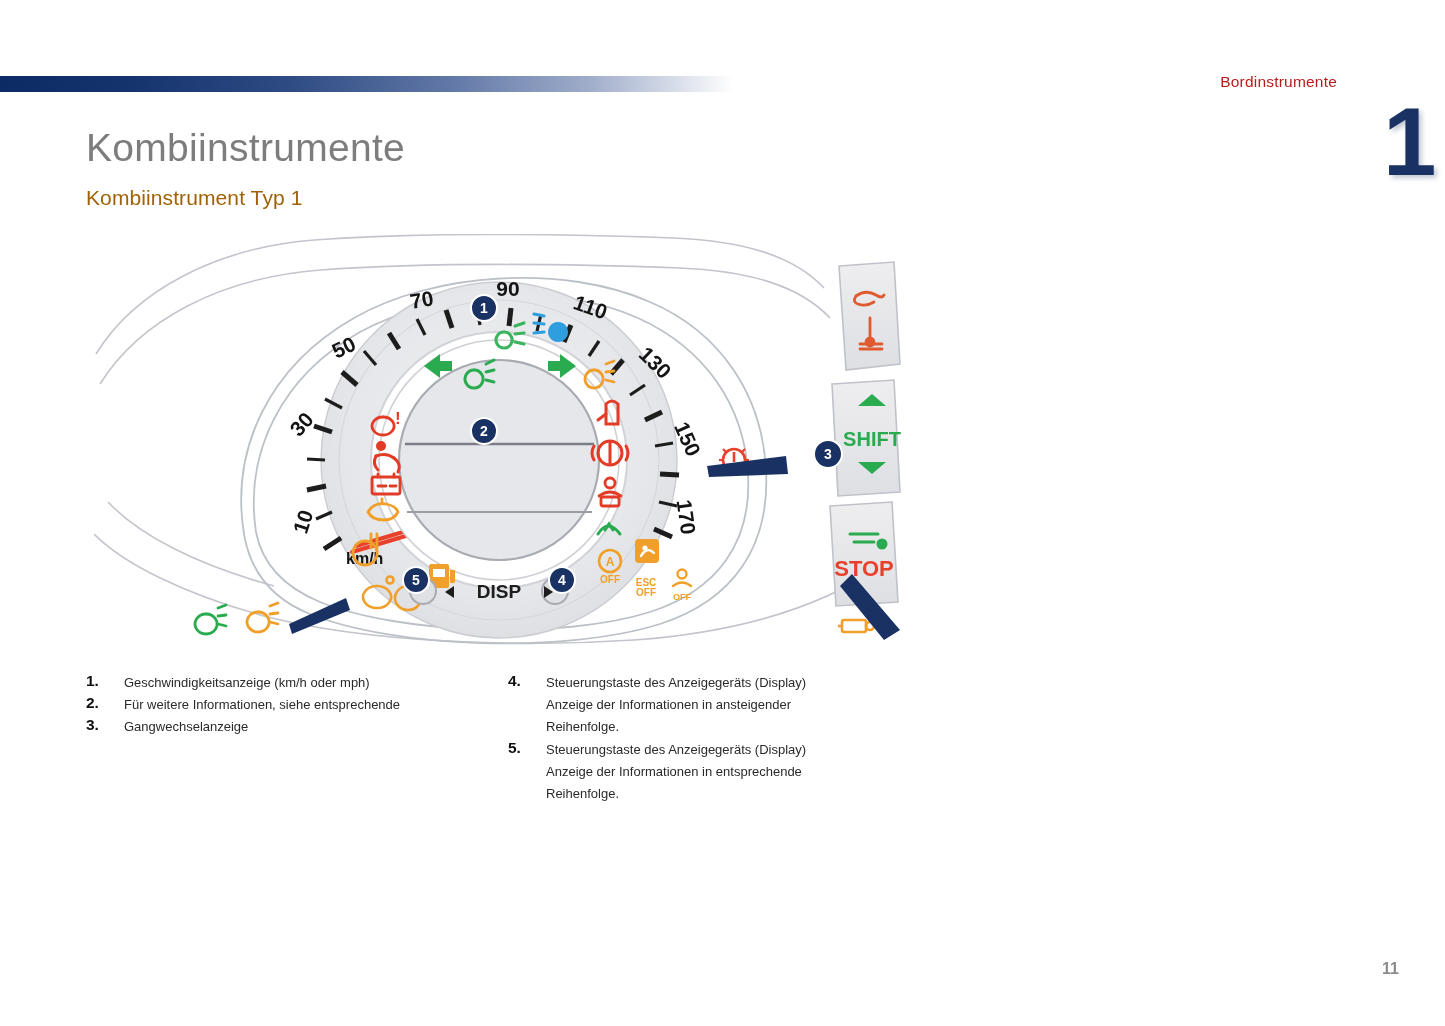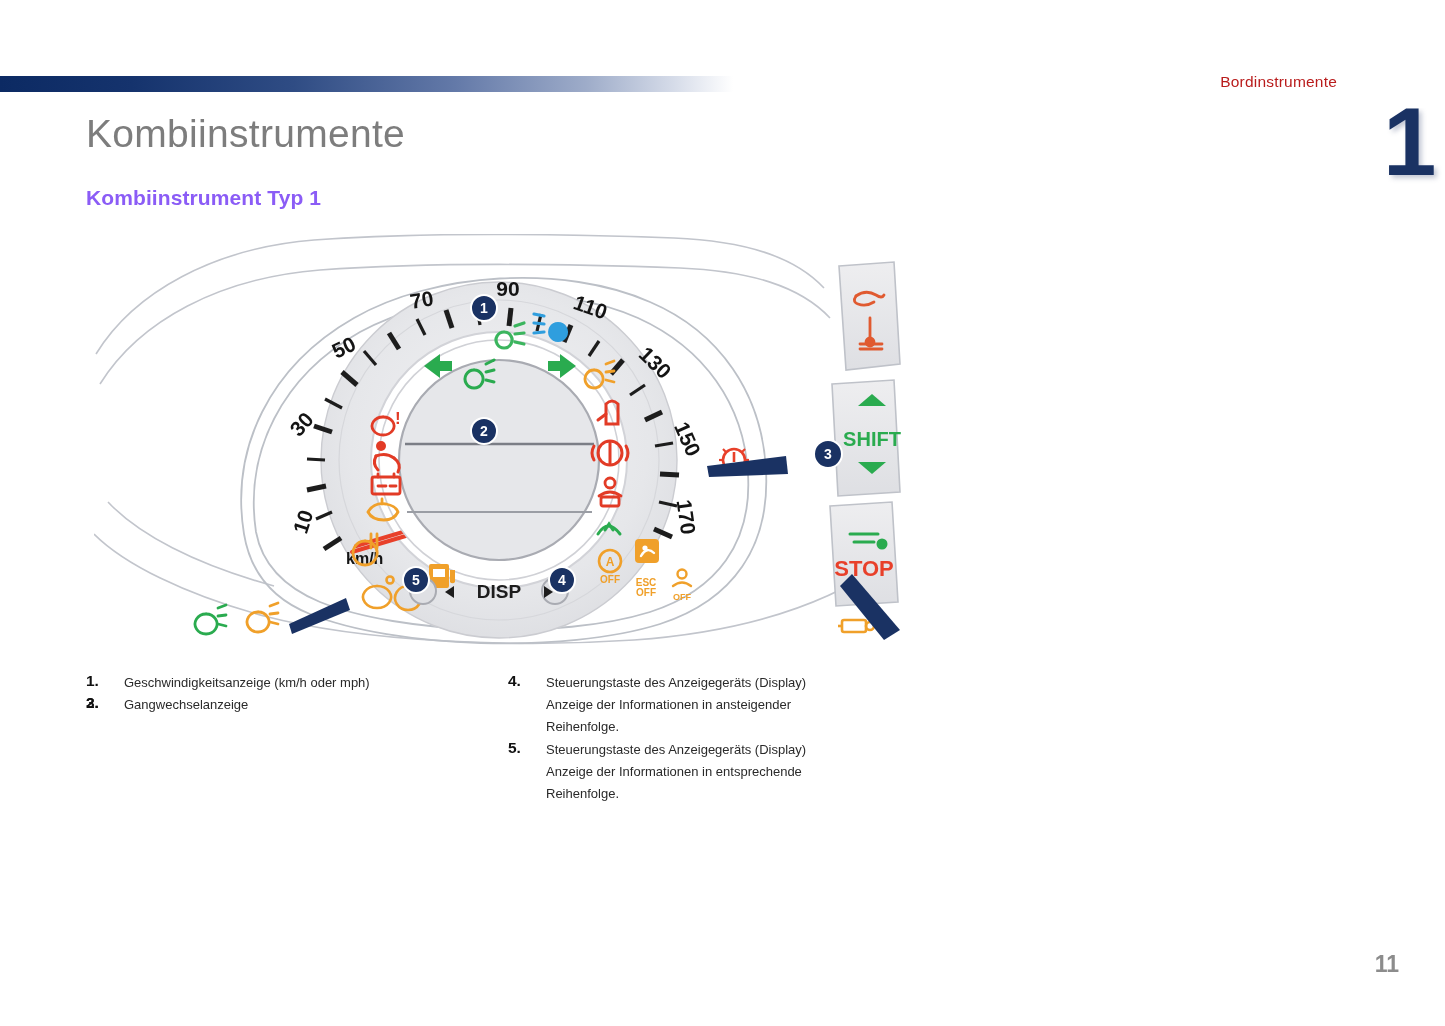--- a/index.html
+++ b/index.html
@@ -53,33 +53,33 @@
     color: #1a3263;
     line-height: 1;
     font-family: "Liberation Sans", sans-serif;
     text-shadow: 3px 3px 5px rgba(120,130,160,.45);
   }
 
   
   .page-title {
     position: absolute;
     left: 86px;
-    top: 112px;
+    top: 126px;
     font-size: 39px;
     color: #7d7d7d;
     font-weight: normal;
     letter-spacing: .3px;
   }
   .section-title {
     position: absolute;
     left: 86px;
     top: 186px;
     font-size: 21px;
-    font-weight: bold;
-    color: #8b5cf6;
+    font-weight: normal;
+    color: #a16207;
     letter-spacing: .1px;
   }
 
   
   .illustration {
     position: absolute;
     left: 94px;
     top: 234px;
     width: 810px;
     height: 412px;
@@ -121,21 +121,21 @@
     color: #2a2a2a;
     line-height: 22.2px;
     white-space: nowrap;
   }
 
   
   .folio {
     position: absolute;
     right: 46px;
     bottom: 48px;
-    font-size: 23px;
+    font-size: 16px;
     font-weight: bold;
     color: #8c8c8c;
   }
 </style>
 </head>
 <body>
 
 <div class="header-rule"></div>
 
 <div class="running-head">Bordinstrumente</div>
@@ -458,20 +458,21 @@
 
 <div class="captions">
 
   <div class="cap-col left">
     <div class="cap-item">
       <span class="cap-num">1.</span>
       <div class="cap-line">Geschwindigkeitsanzeige (km/h oder mph)</div>
     </div>
     <div class="cap-item">
       <span class="cap-num">2.</span>
+      <div class="cap-line">Für weitere Informationen, siehe entsprechende</div>
     </div>
     <div class="cap-item">
       <span class="cap-num">3.</span>
       <div class="cap-line">Gangwechselanzeige</div>
     </div>
   </div>
 
   <div class="cap-col right">
     <div class="cap-item">
       <span class="cap-num">4.</span>

